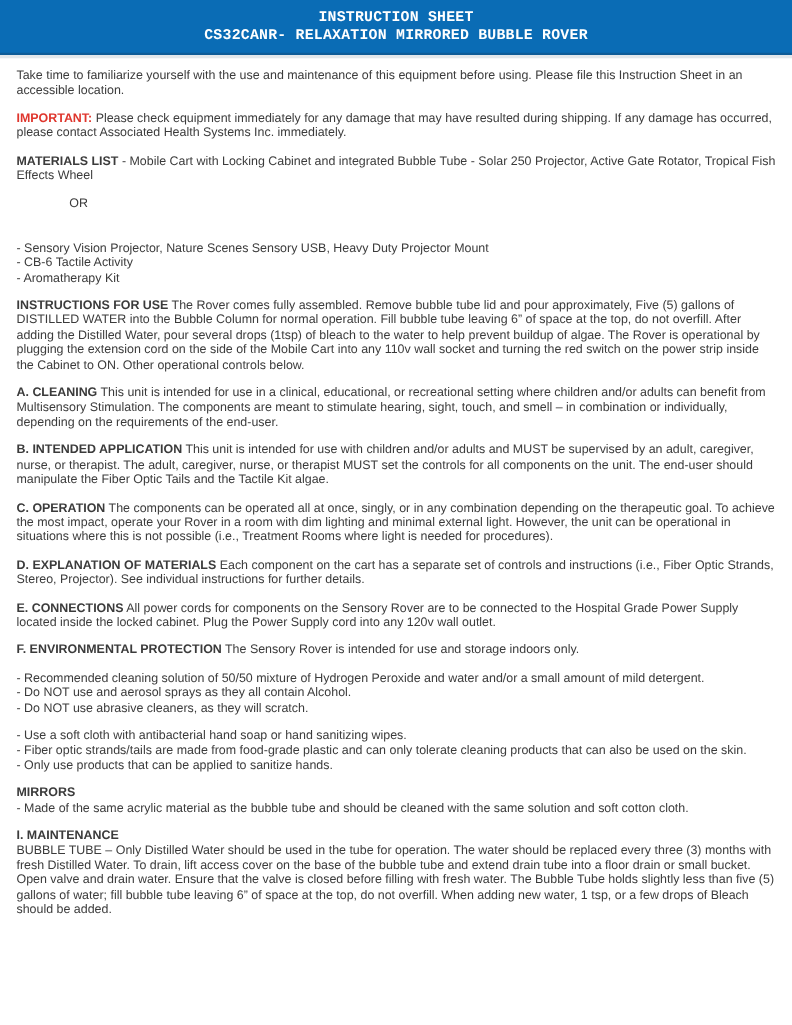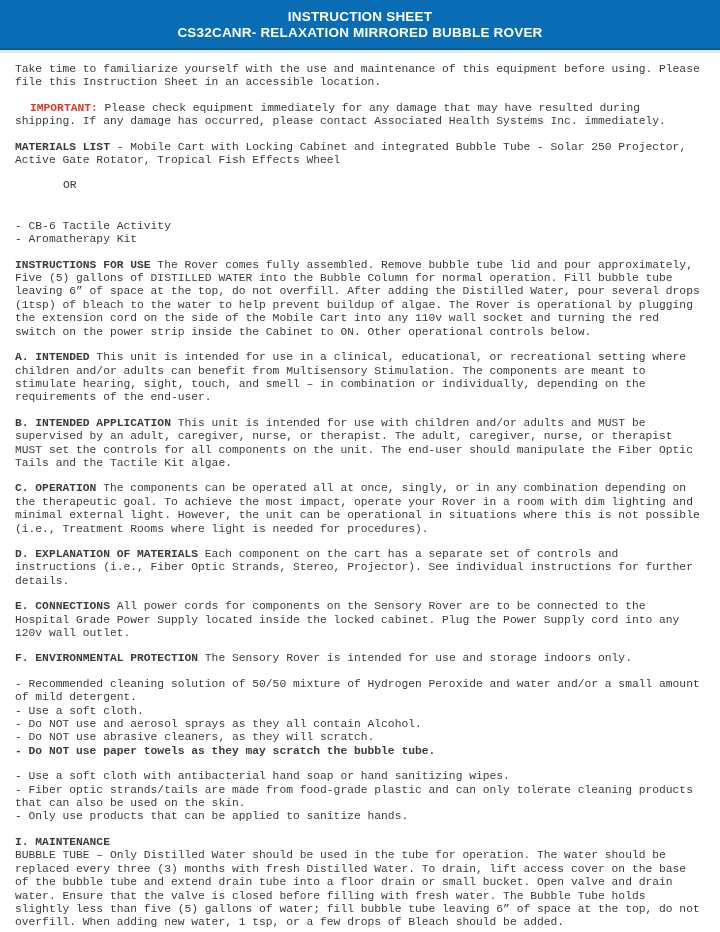--- a/index.html
+++ b/index.html
@@ -21,26 +21,26 @@
   .doc-header{
     background:var(--header-bg);
     height:50px;
     border-bottom:2px solid var(--header-edge);
     box-shadow:0 3px 0 rgba(203,211,218,.55);
     display:flex;flex-direction:column;justify-content:center;align-items:center;
     padding-top:2px;
   }
   .doc-header .h1{
     color:#ffffff;font-weight:bold;font-size:13.5px;line-height:16.5px;
-    letter-spacing:.2px;text-align:right;white-space:nowrap;
+    letter-spacing:.2px;text-align:right;white-space:nowrap;font-family:Liberation Mono, monospace;
   }
-  .doc-body{padding:13px 15px 0 15px;font-family:Liberation Mono, monospace;}
+  .doc-body{padding:13px 15px 0 15px;}
   p,.block{margin:0 0 12px 0;}
   .bold{font-weight:bold;}
-  .red{color:var(--important-red);font-weight:bold;margin-left:15px;}
+  .red{color:var(--important-red);font-weight:bold;}
   .or{margin:10px 0 27px 48px;}
   .tight div{margin:0;}
 </style>
 </head>
 <body>
 
 <div class="page">
 
   <header class="doc-header">
     <div class="h1">INSTRUCTION SHEET</div>
@@ -51,52 +51,55 @@
 
     <p>Take time to familiarize yourself with the use and maintenance of this equipment before using. Please file this Instruction Sheet in an accessible location.</p>
 
     <p><strong class="red">IMPORTANT:</strong><span> Please check equipment immediately for any damage that may have resulted during shipping. If any damage has occurred, please contact Associated Health Systems Inc. immediately.</span></p>
 
     <p><strong class="bold">MATERIALS LIST</strong><span> - Mobile Cart with Locking Cabinet and integrated Bubble Tube - Solar 250 Projector, Active Gate Rotator, Tropical Fish Effects Wheel</span></p>
 
     <p class="or">OR</p>
 
     <div class="tight block">
+      <div>- Sensory Vision Projector, Nature Scenes Sensory USB, Heavy Duty Projector Mount</div>
       <div>- CB-6 Tactile Activity</div>
       <div>- Aromatherapy Kit</div>
     </div>
 
     <p><strong class="bold">INSTRUCTIONS FOR USE</strong><span> The Rover comes fully assembled. Remove bubble tube lid and pour approximately, Five (5) gallons of DISTILLED WATER into the Bubble Column for normal operation. Fill bubble tube leaving 6” of space at the top, do not overfill. After adding the Distilled Water, pour several drops (1tsp) of bleach to the water to help prevent buildup of algae. The Rover is operational by plugging the extension cord on the side of the Mobile Cart into any 110v wall socket and turning the red switch on the power strip inside the Cabinet to ON. Other operational controls below.</span></p>
 
-    <p><strong class="bold">A. INTENDED</strong><span> This unit is intended for use in a clinical, educational, or recreational setting where children and/or adults can benefit from Multisensory Stimulation. The components are meant to stimulate hearing, sight, touch, and smell – in combination or individually, depending on the requirements of the end-user.</span></p>
+    <p><strong class="bold">A. CLEANING</strong><span> This unit is intended for use in a clinical, educational, or recreational setting where children and/or adults can benefit from Multisensory Stimulation. The components are meant to stimulate hearing, sight, touch, and smell – in combination or individually, depending on the requirements of the end-user.</span></p>
 
     <p><strong class="bold">B. INTENDED APPLICATION</strong><span> This unit is intended for use with children and/or adults and MUST be supervised by an adult, caregiver, nurse, or therapist. The adult, caregiver, nurse, or therapist MUST set the controls for all components on the unit. The end-user should manipulate the Fiber Optic Tails and the Tactile Kit algae.</span></p>
 
     <p><strong class="bold">C. OPERATION</strong><span> The components can be operated all at once, singly, or in any combination depending on the therapeutic goal. To achieve the most impact, operate your Rover in a room with dim lighting and minimal external light. However, the unit can be operational in situations where this is not possible (i.e., Treatment Rooms where light is needed for procedures).</span></p>
 
     <p><strong class="bold">D. EXPLANATION OF MATERIALS</strong><span> Each component on the cart has a separate set of controls and instructions (i.e., Fiber Optic Strands, Stereo, Projector). See individual instructions for further details.</span></p>
 
     <p><strong class="bold">E. CONNECTIONS</strong><span> All power cords for components on the Sensory Rover are to be connected to the Hospital Grade Power Supply located inside the locked cabinet. Plug the Power Supply cord into any 120v wall outlet.</span></p>
 
     <p><strong class="bold">F. ENVIRONMENTAL PROTECTION</strong><span> The Sensory Rover is intended for use and storage indoors only.</span></p>
 
     <div class="tight block">
       <div>- Recommended cleaning solution of 50/50 mixture of Hydrogen Peroxide and water and/or a small amount of mild detergent.</div>
-      <div>- Use a soft cloth.</div>
       <div>- Do NOT use and aerosol sprays as they all contain Alcohol.</div>
       <div>- Do NOT use abrasive cleaners, as they will scratch.</div>
-      <div class="bold">- Do NOT use paper towels as they may scratch the bubble tube.</div>
     </div>
 
     <div class="tight block">
       <div>- Use a soft cloth with antibacterial hand soap or hand sanitizing wipes.</div>
       <div>- Fiber optic strands/tails are made from food-grade plastic and can only tolerate cleaning products that can also be used on the skin.</div>
       <div>- Only use products that can be applied to sanitize hands.</div>
     </div>
 
+    <div class="tight block">
+      <div class="bold">MIRRORS</div>
+      <div>- Made of the same acrylic material as the bubble tube and should be cleaned with the same solution and soft cotton cloth.</div>
+    </div>
 
     <div class="tight block">
       <div class="bold">I. MAINTENANCE</div>
       <div>BUBBLE TUBE – Only Distilled Water should be used in the tube for operation. The water should be replaced every three (3) months with fresh Distilled Water. To drain, lift access cover on the base of the bubble tube and extend drain tube into a floor drain or small bucket. Open valve and drain water. Ensure that the valve is closed before filling with fresh water. The Bubble Tube holds slightly less than five (5) gallons of water; fill bubble tube leaving 6” of space at the top, do not overfill. When adding new water, 1 tsp, or a few drops of Bleach should be added.</div>
     </div>
 
   </main>
 </div>
 
 </body></html>

